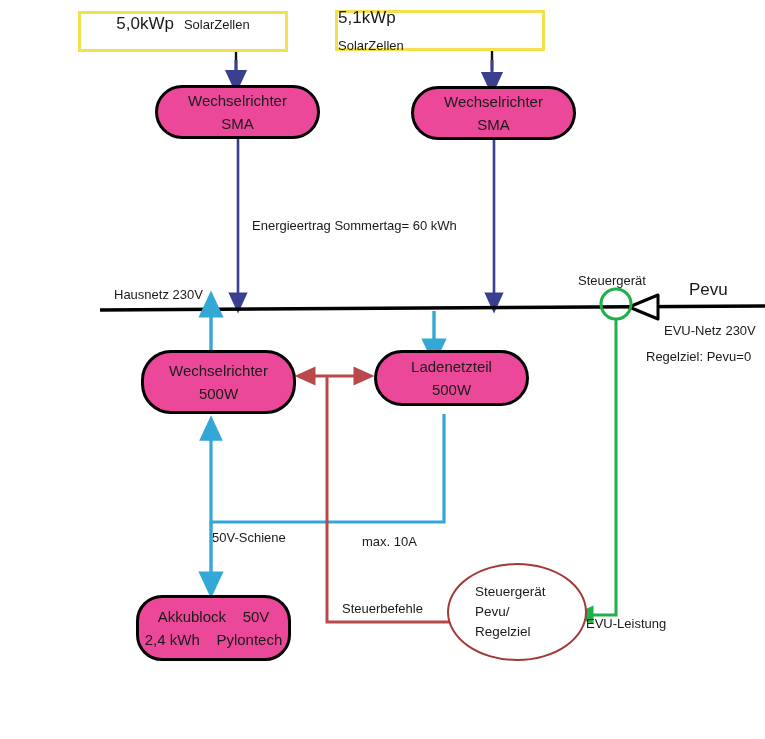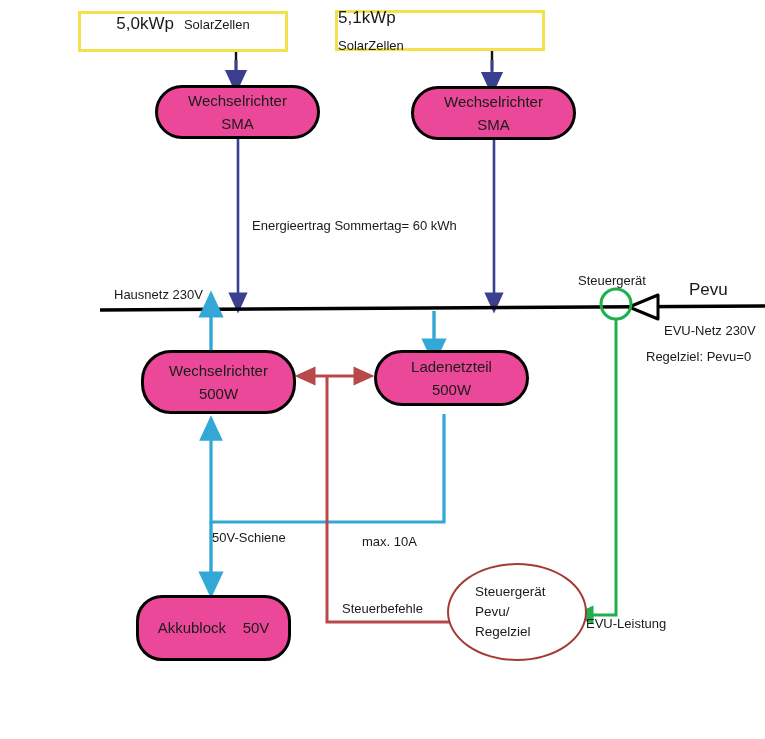--- a/index.html
+++ b/index.html
@@ -196,20 +196,25 @@
   <div class="lbl" style="left:212px; top:529px;">50V-Schiene</div>
 
   <div class="lbl" style="left:362px; top:533px;">max. 10A</div>
 
   <div class="node rounded-box" style="left:136px; top:595px; width:155px; height:66px; border-radius:26px;">
     <div>
       <span>Akkublock</span>
       &nbsp;&nbsp;
       <span>50V</span>
     </div>
+    <div>
+      <span>2,4 kWh</span>
+      &nbsp;&nbsp;
+      <span>Pylontech</span>
+    </div>
   </div>
 
   <div class="node ellipse-box" style="left:447px; top:563px; width:140px; height:98px;">
     <span>Steuergerät</span>
     <span>Pevu/</span>
     <span>Regelziel</span>
   </div>
 
   <div class="lbl" style="left:342px; top:600px;">Steuerbefehle</div>
 

